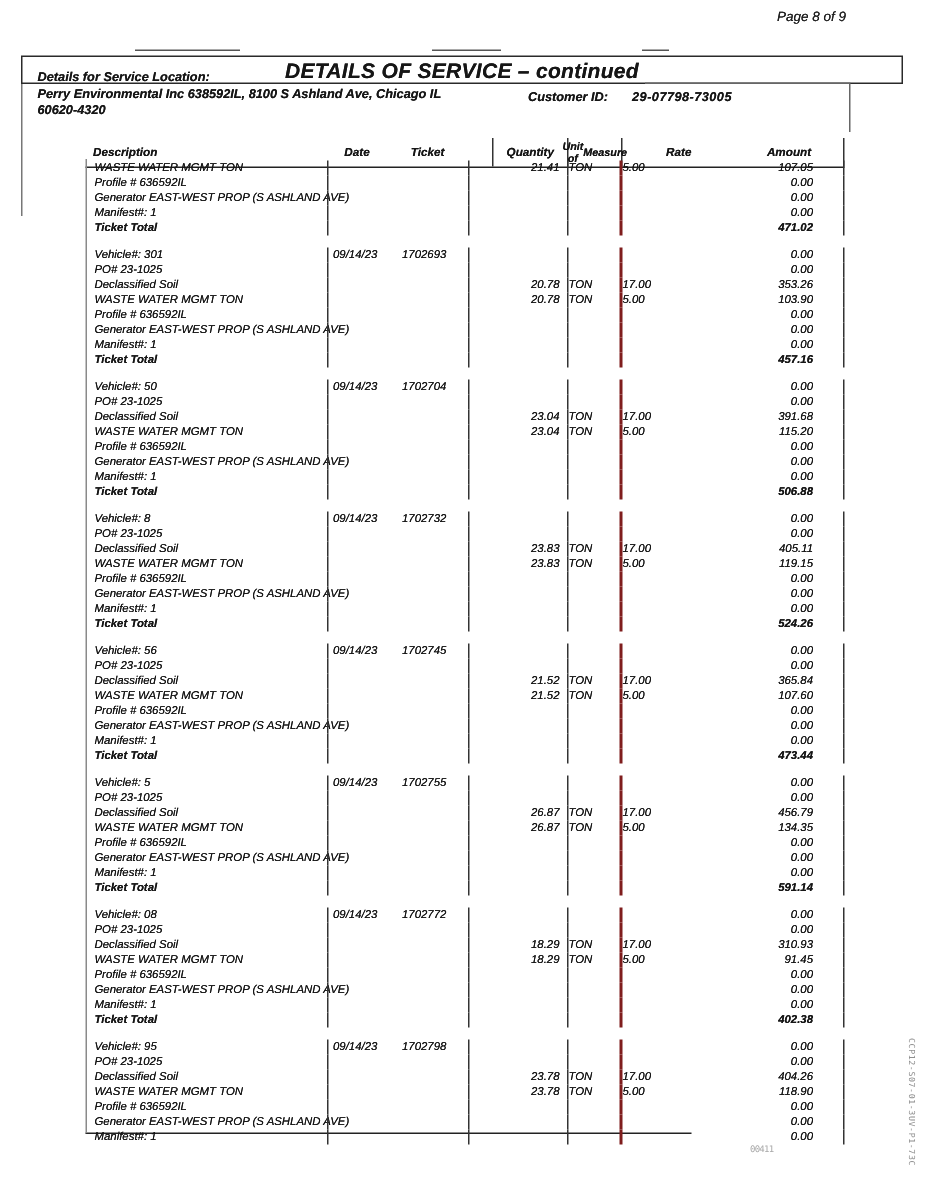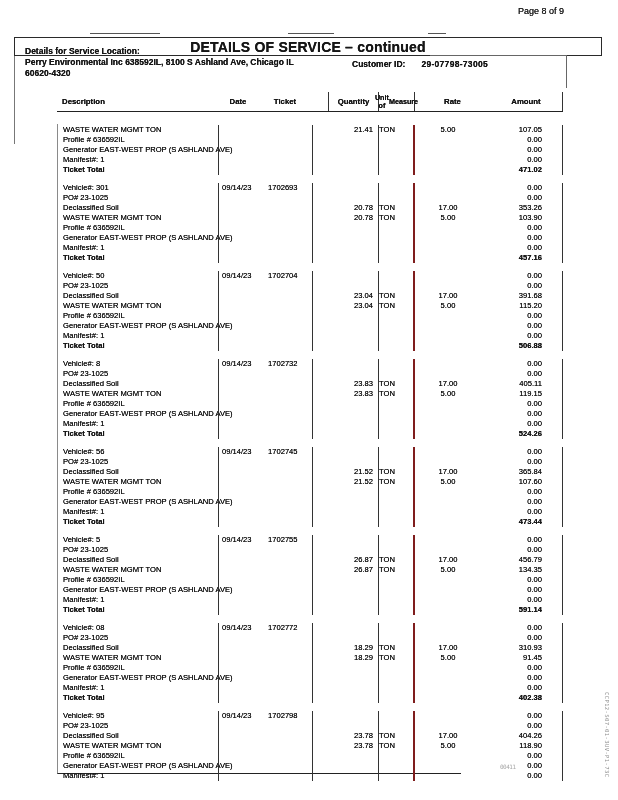--- a/index.html
+++ b/index.html
@@ -1,20 +1,20 @@
 <!DOCTYPE html>
 <html><head>
 <meta charset="utf-8">
 <style>
   html,body{margin:0;padding:0;background:#fff;}
   .page{position:relative;width:618px;height:800px;background:#ffffff;overflow:hidden;
         font-family:"Liberation Sans","DejaVu Sans",sans-serif;color:#161616;
         -webkit-font-smoothing:none;}
   .page *{box-sizing:border-box;}
-  .ink{text-shadow:0 0 .35px currentColor;}
+  .ink{text-shadow:0 0 .35px currentColor;font-style:italic;}
 
   .page-number{position:absolute;top:6px;left:518px;font-size:9px;color:#222;}
 
   .title-box{position:absolute;left:14px;top:37px;width:588px;height:19px;
              border:1px solid #2a2a2a;display:flex;align-items:center;justify-content:center;}
   .title-box span{font-size:14px;font-weight:bold;letter-spacing:.2px;}
 
   .artifact{position:absolute;background:#555;}
 
   .svc-loc{position:absolute;left:25px;top:46px;font-size:8.5px;font-weight:bold;line-height:11px;}
@@ -24,33 +24,33 @@
   
   .thead{position:absolute;left:57px;top:92px;width:506px;height:20px;
          display:grid;grid-template-columns:161px 40px 54px 66px 37px 75px 73px;
          border-bottom:1px solid #222;font-size:7.8px;font-weight:bold;}
   .thead .hc{display:flex;align-items:center;justify-content:center;text-align:center;line-height:8px;}
   .thead .hc.desc{justify-content:flex-start;padding-left:5px;}
   .thead .hc.unit{border-left:1px solid #333;border-right:1px solid #333;flex-direction:row;font-size:7.2px;}
   .thead .hc.qty{border-left:1px solid #333;margin-left:16px;}
   .thead .hc.amount{border-right:1px solid #333;}
 
-  .tbody{position:absolute;left:57px;top:124px;width:404px;height:650px;
+  .tbody{position:absolute;left:57px;top:106px;width:404px;height:650px;
          border-left:1px solid #8a8a8a;border-bottom:1.4px solid #222;font-size:7.6px;}
   .block{margin-top:8px;}
   .block:first-child{margin-top:1px;}
   .row{display:grid;grid-template-columns:160px 40px 54px 66px 37px 75px 73px;height:10px;line-height:10px;}
   .row.bold{font-weight:bold;}
   .cell{white-space:nowrap;overflow:visible;}
   .cell.desc{padding-left:5px;}
   .cell.date{border-left:1px solid #333;padding-left:3px;}
   .cell.ticket{padding-left:10px;}
   .cell.qty{border-left:1px solid #333;text-align:right;padding-right:5px;}
   .cell.unit{border-left:1px solid #333;border-right:2px solid #7f1d1d;text-align:left;}
-  .cell.rate{text-align:center;padding-right:9px;}
+  .cell.rate{text-align:left;padding-right:9px;}
   .cell.amount{border-right:1px solid #333;text-align:right;padding-right:20px;}
 
   .watermark{position:absolute;left:500px;top:763px;font-size:6px;color:#a8a8a8;
              font-family:"DejaVu Sans Mono",monospace;letter-spacing:-0.5px;}
   .edge-text{position:absolute;left:604px;top:692px;font-size:5.5px;color:#8f8f8f;
              writing-mode:vertical-rl;letter-spacing:.4px;
              font-family:"DejaVu Sans Mono",monospace;}
 </style>
 </head>
 <body>

